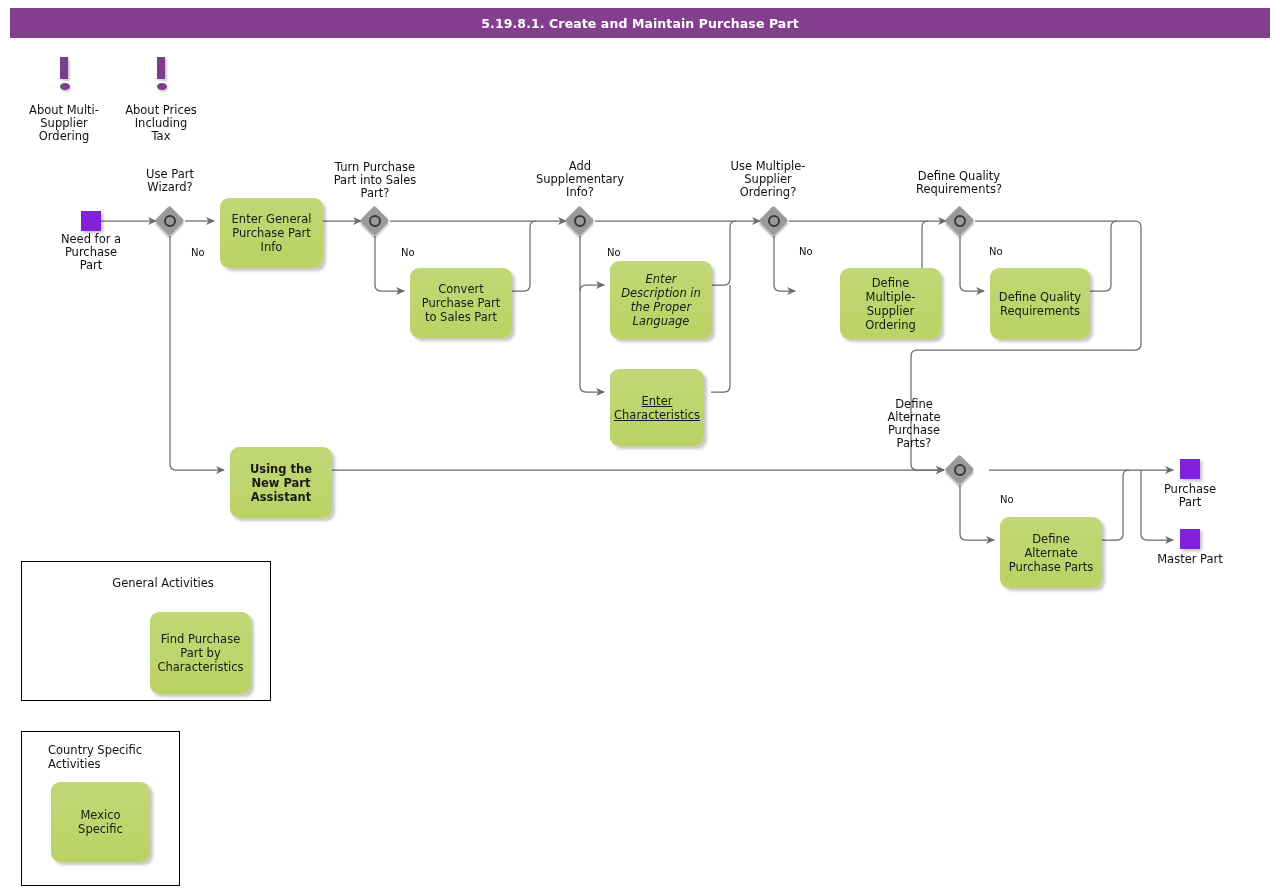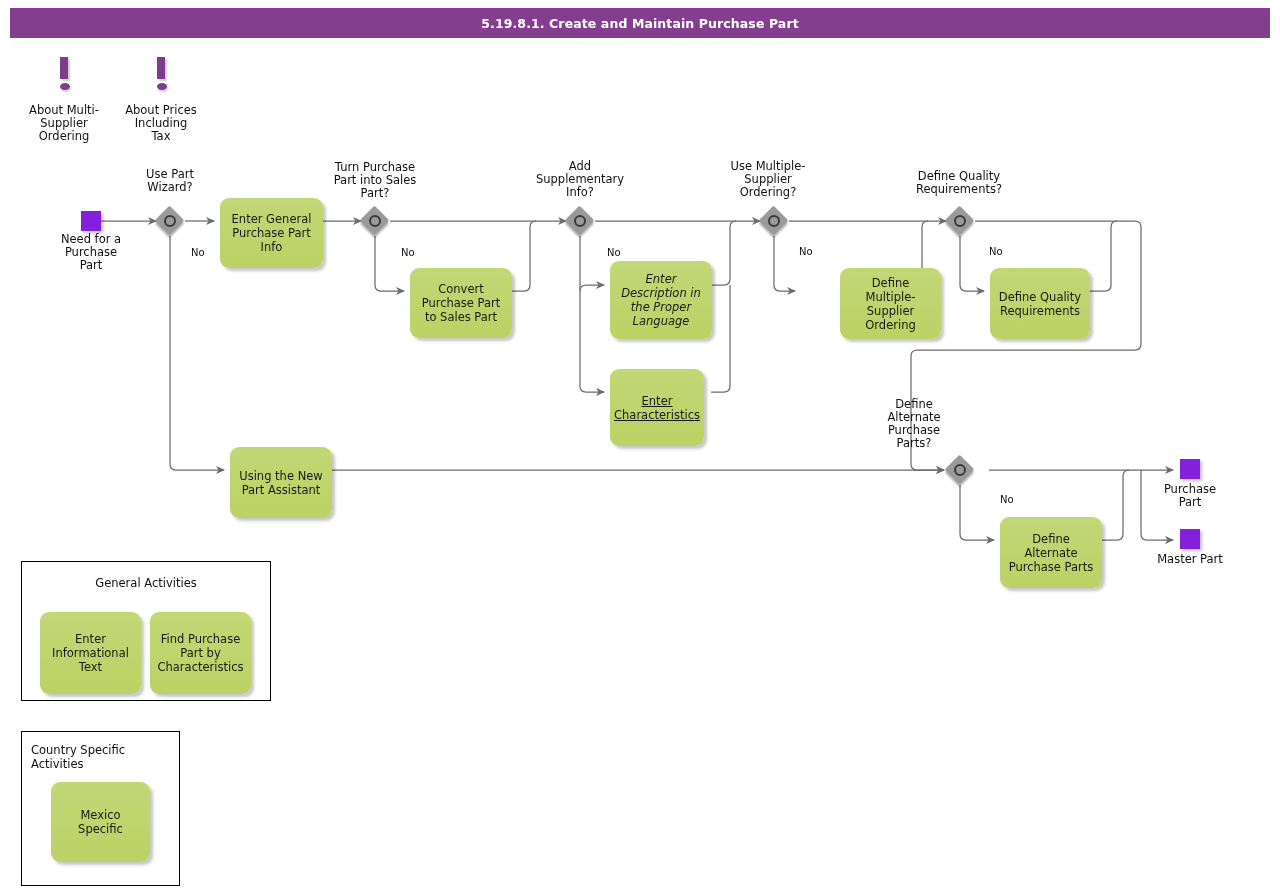--- a/index.html
+++ b/index.html
@@ -70,21 +70,21 @@
   .ann .dot{
     position:absolute;left:7.5px;top:26px;width:10px;height:7px;
     border-radius:50%;background:#7e3c8c;
     box-shadow:1px 2px 2px rgba(0,0,0,.2);
   }
   
   .group{
     position:absolute;border:1.6px solid #000;background:#fff;box-sizing:border-box;
   }
   .group-title{
-    position:absolute;font-size:11.5px;color:#111;
+    position:absolute;font-size:11.5px;color:#111;padding-left:17px;
   }
 </style>
 </head>
 <body>
 
 <div id="titlebar">
   <span>5.19.8.1. Create and Maintain Purchase Part</span>
 </div>
 
 <div id="canvas">
@@ -236,21 +236,21 @@
     <div class="dia"></div>
     <div class="ring"></div>
   </div>
   <div class="lbl-no" style="left:989px;top:203px;">No</div>
 
   <div class="task" style="left:990px;top:256px;width:100px;height:71px;">
     <span>Define Quality
 Requirements</span>
   </div>
 
-  <div class="task" style="left:230px;top:435px;width:102px;height:71px;">
+  <div class="task" style="left:230px;top:435px;width:102px;height:71px;font-weight:bold;">
     <span>Using the New
 Part Assistant</span>
   </div>
 
   <div class="lbl" style="left:864px;top:398px;width:100px;">Define
 Alternate
 Purchase
 Parts?</div>
   <div class="gw" style="left:947px;top:457px;">
     <div class="dia"></div>
@@ -265,25 +265,20 @@
 
   <div class="evt" style="left:1180px;top:459px;"></div>
   <div class="lbl" style="left:1140px;top:483px;width:100px;">Purchase
 Part</div>
 
   <div class="evt" style="left:1180px;top:529px;"></div>
   <div class="lbl" style="left:1140px;top:553px;width:100px;">Master Part</div>
 
   <div class="group" style="left:21px;top:561px;width:250px;height:140px;"></div>
   <div class="group-title" style="left:21px;top:576px;width:250px;text-align:center;">General Activities</div>
-  <div class="task" style="left:40px;top:600px;width:101px;height:82px;">
-    <span>Enter
-Informational
-Text</span>
-  </div>
   <div class="task" style="left:150px;top:600px;width:101px;height:82px;">
     <span>Find Purchase
 Part by
 Characteristics</span>
   </div>
 
   <div class="group" style="left:21px;top:731px;width:159px;height:155px;"></div>
   <div class="group-title" style="left:31px;top:743px;width:150px;text-align:left;">Country Specific Activities</div>
   <div class="task" style="left:51px;top:770px;width:99px;height:80px;">
     <span>Mexico Specific</span>

